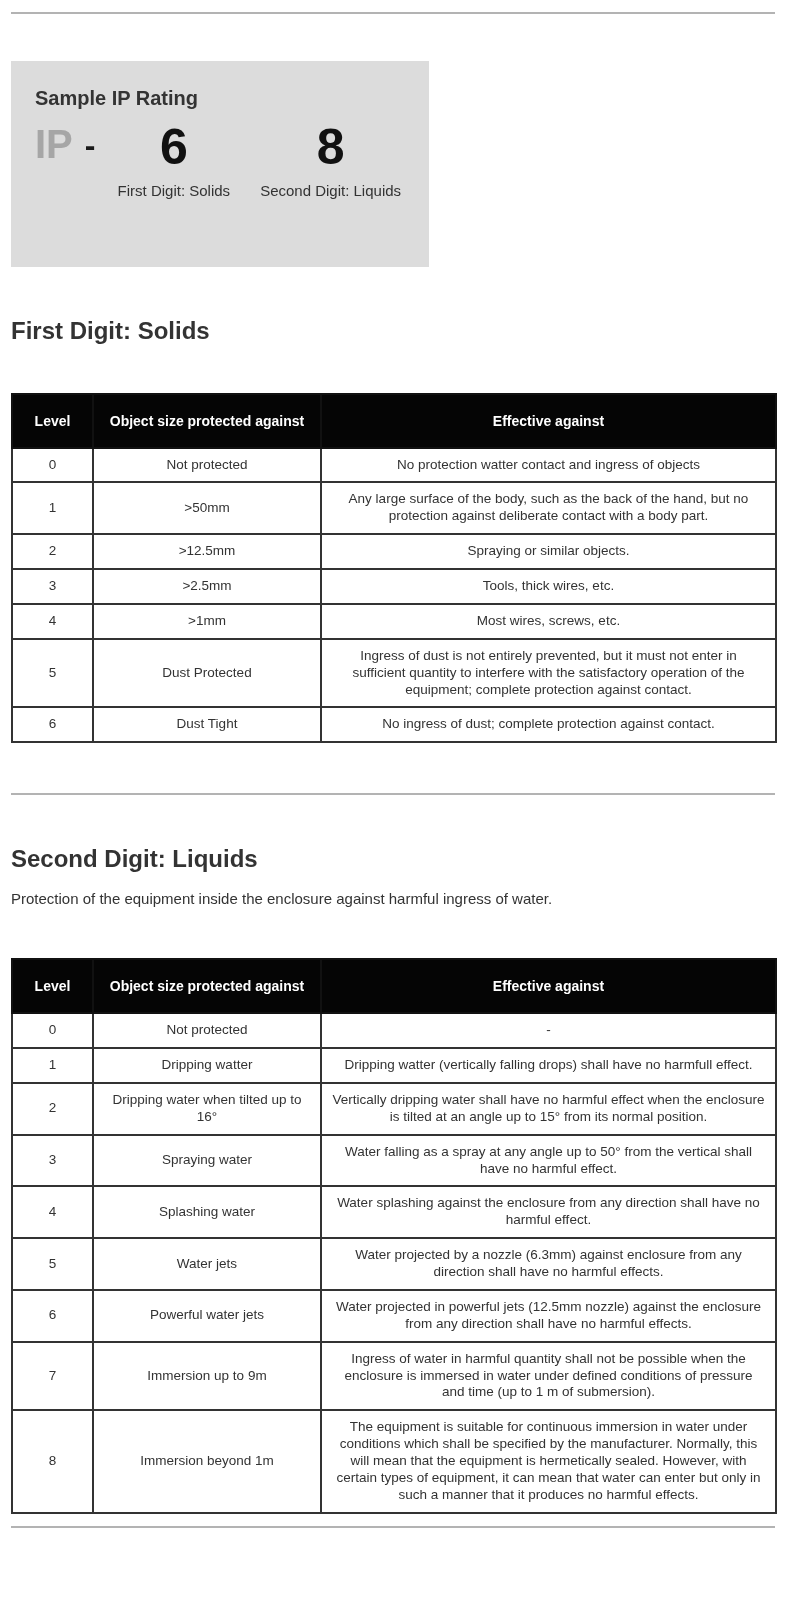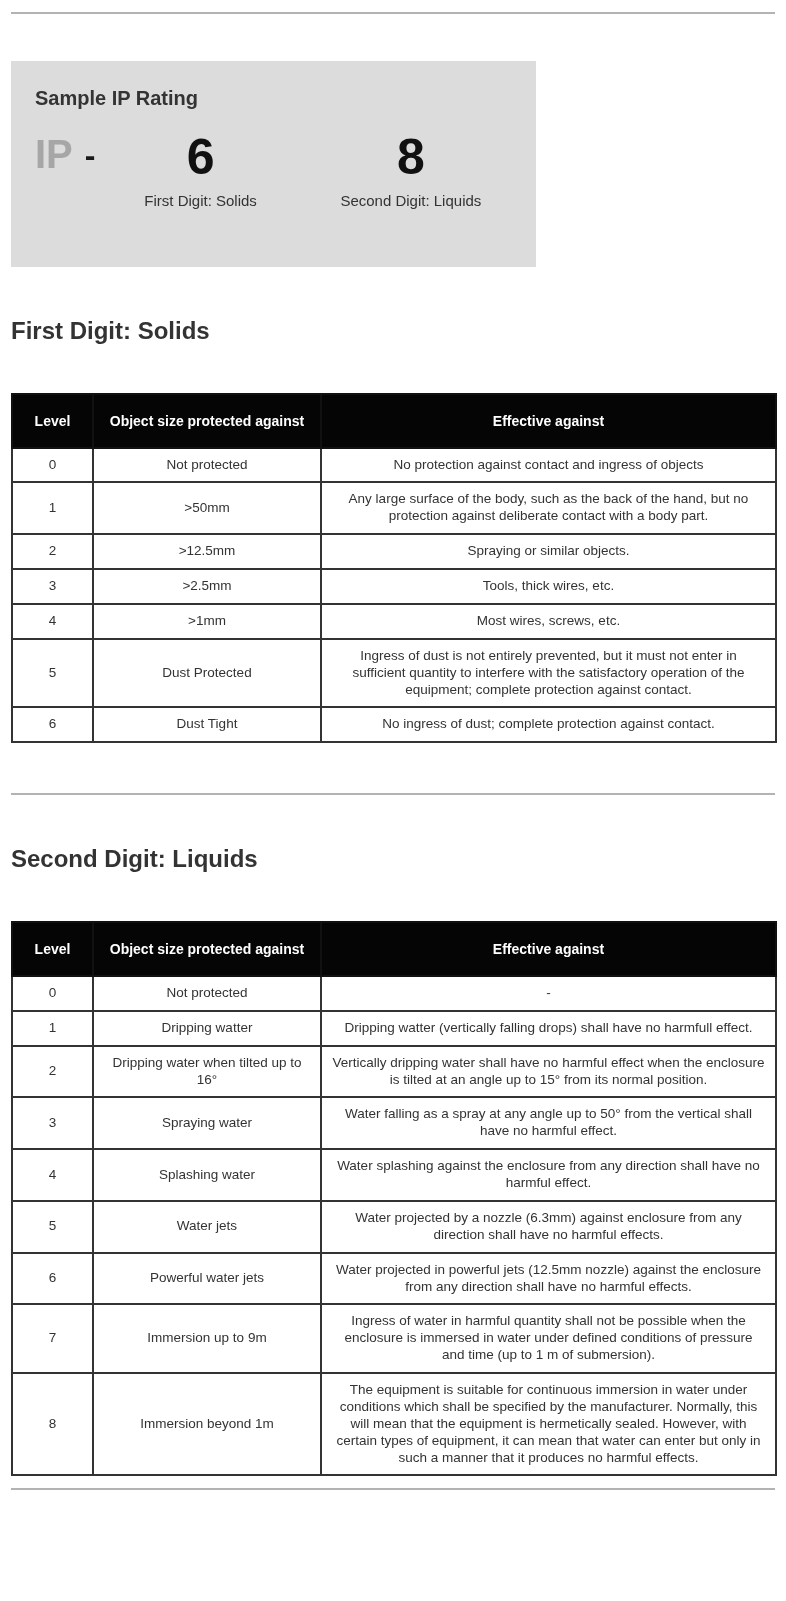--- a/index.html
+++ b/index.html
@@ -20,35 +20,35 @@
     border-top: 2px solid #b3b3b3;
     margin: 0;
   }
   .rule-top { margin-top: 12px; }
   .rule-mid { margin-top: 50px; }
   .rule-bottom { margin-top: 12px; }
 
   
   .sample-box {
     background: #dcdcdc;
-    width: 525px;
+    width: 418px;
     height: 206px;
     margin-top: 47px;
     padding: 26px 20px 0 24px;
   }
   .sample-title {
     font-size: 20px;
     font-weight: bold;
     color: #333333;
     margin: 0;
   }
   .sample-row {
     display: flex;
     align-items: flex-start;
-    margin-top: 22px;
+    margin-top: 12px;
   }
   .ip-prefix {
     font-size: 40px;
     font-weight: bold;
     color: #a6a6a6;
     line-height: 1.1;
   }
   .ip-dash {
     font-size: 32px;
     font-weight: bold;
@@ -153,21 +153,21 @@
       <tr>
         <th>Level</th>
         <th>Object size protected against</th>
         <th>Effective against</th>
       </tr>
     </thead>
     <tbody>
         <tr>
           <td>0</td>
           <td>Not protected</td>
-          <td>No protection against contact and ingress of objects</td>
+          <td>No protection watter contact and ingress of objects</td>
         </tr>
         <tr>
           <td>1</td>
           <td>&gt;50mm</td>
           <td>Any large surface of the body, such as the back of the hand, but no protection against deliberate contact with a body part.</td>
         </tr>
         <tr>
           <td>2</td>
           <td>&gt;12.5mm</td>
           <td>Spraying or similar objects.</td>
@@ -191,20 +191,21 @@
           <td>6</td>
           <td>Dust Tight</td>
           <td>No ingress of dust; complete protection against contact.</td>
         </tr>
       </tbody>
   </table>
 
   <hr class="rule rule-mid">
 
   <h1 class="section-heading">Second Digit: Liquids</h1>
+  <p class="section-desc">Protection of the equipment inside the enclosure against harmful ingress of water.</p>
 
   <table class="ip-table">
     <colgroup>
       <col class="col-level">
         <col class="col-size">
         <col class="col-eff">
     </colgroup>
     <thead>
       <tr>
         <th>Level</th>

